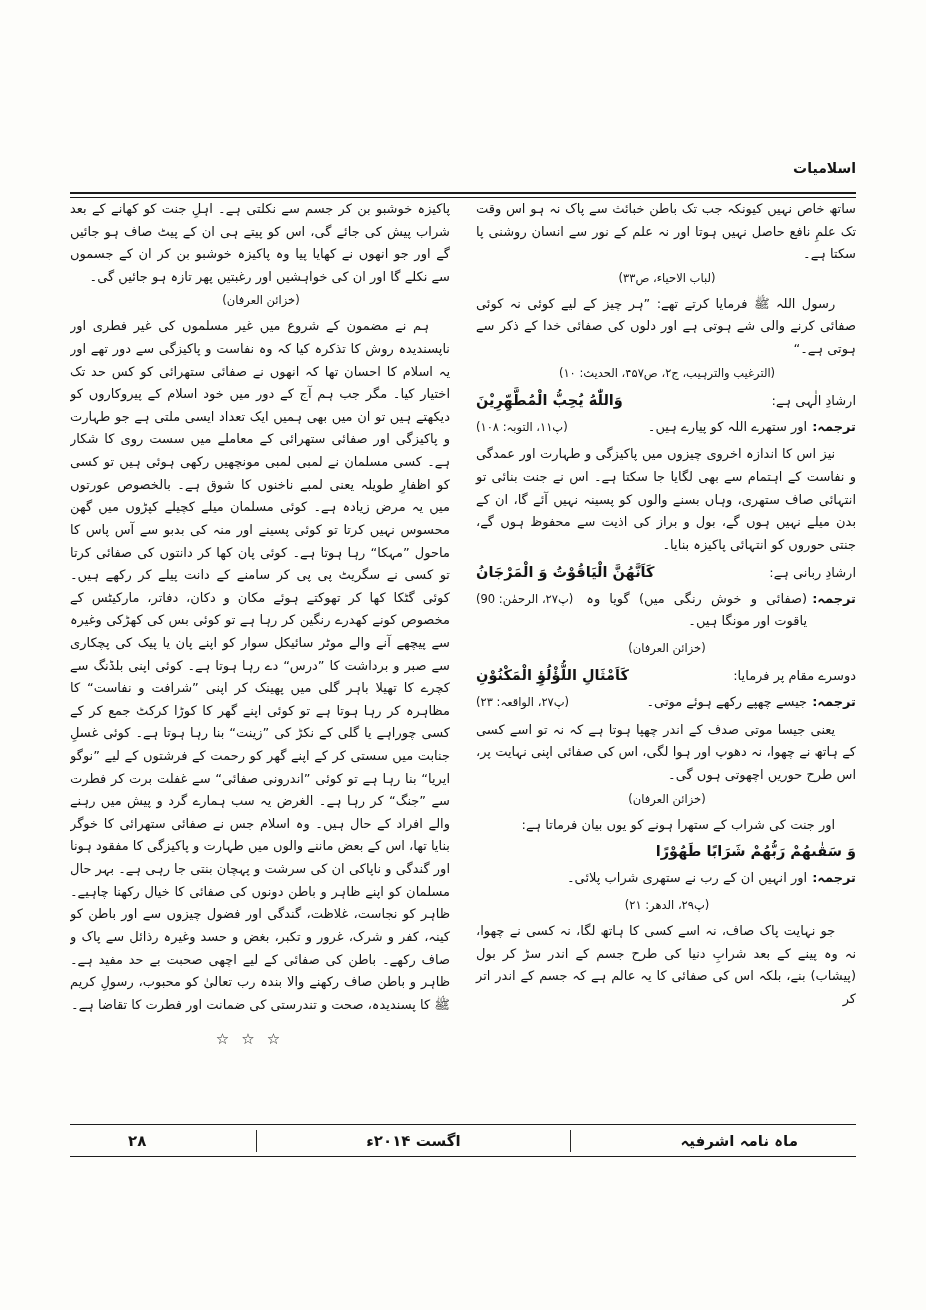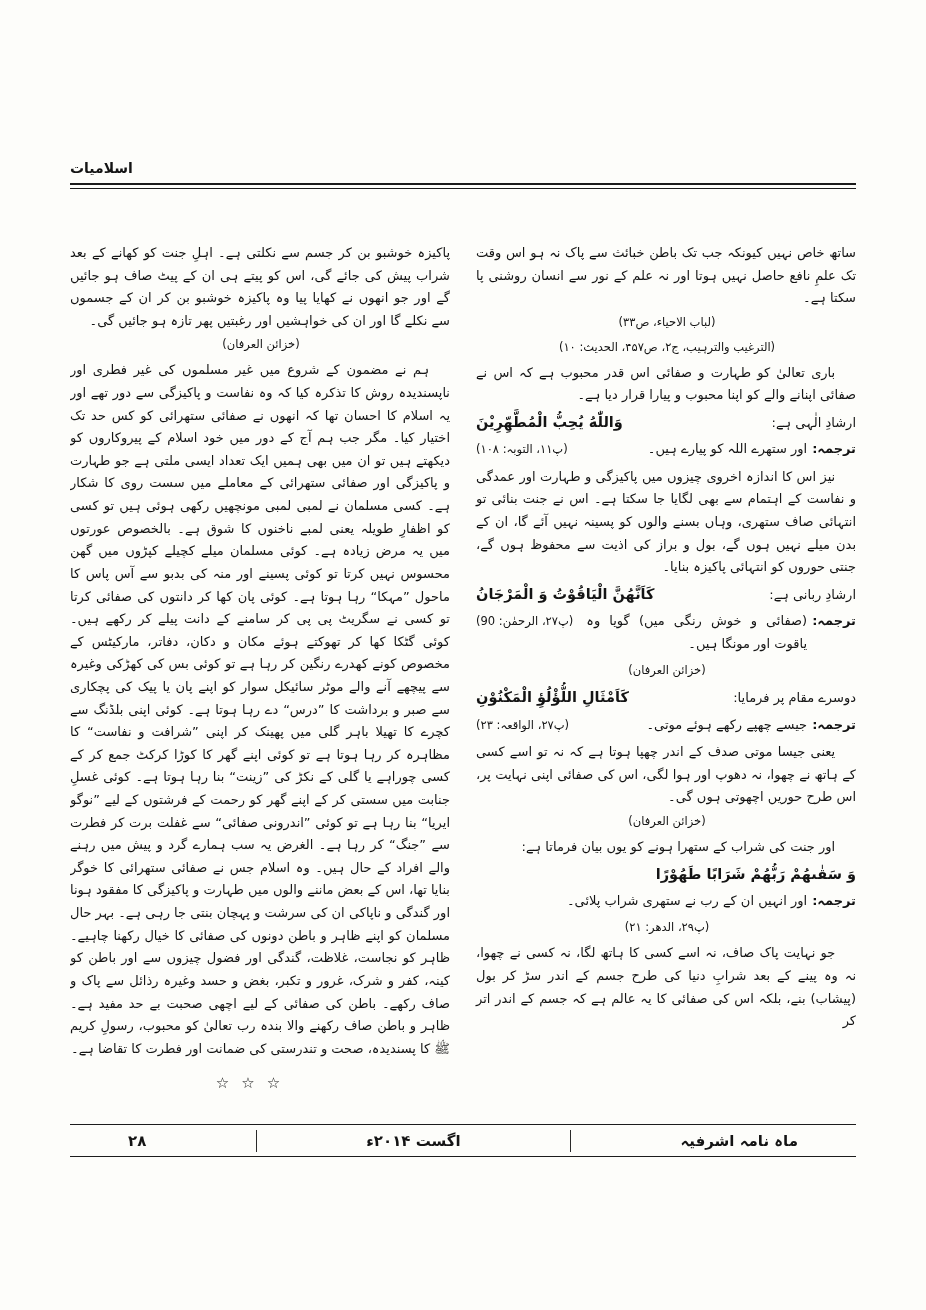--- a/index.html
+++ b/index.html
@@ -9,41 +9,41 @@
     font-family:"DejaVu Sans", sans-serif;
     color:#141414;
     direction:rtl;
     overflow:hidden;
   }
   .page { position:relative; width:926px; height:1310px; }
 
   
   .header { position:absolute; top:160px; right:70px; left:70px; }
   .header-title {
-    text-align:left; font-size:14px; font-weight:bold;
-    letter-spacing:1px; padding-bottom:7px;
+    text-align:right; font-size:14px; font-weight:bold;
+    letter-spacing:1px; padding-bottom:16px;
   }
   .double-rule {
     height:6px;
     border-top:2.5px solid #1a1a1a;
     border-bottom:1px solid #1a1a1a;
   }
 
   
   .columns {
     position:absolute; top:198px; right:70px; left:70px;
     height:918px; overflow:hidden;
     display:flex; gap:26px;
   }
   .col { flex:1 1 0; min-width:0; }
 
   .blk { font-size:13px; line-height:1.74; text-align:justify; margin-bottom:2px; }
   .blk .txt { }
   .body  { text-indent:1.6em; }
-  .bodyc { text-indent:0;margin-top:44px; }
+  .bodyc { text-indent:0; }
   .ref   { text-align:center; font-size:11.5px; margin:0 0 5px 2px; }
   .verse { display:flex; align-items:baseline; gap:6px; margin:3px 0; }
   .verse .intro { font-weight:normal; }
   .verse .arabic, .verse2 .arabic {
     font-weight:bold; font-size:14.5px; margin-right:auto;text-align:right;
   }
   .verse2 { text-align:right; margin:3px 0; }
   .verse2 .arabic { margin-right:0; }
   .trans { display:flex; align-items:baseline; gap:5px; margin:1px 0 5px; }
   .trans .intro { font-weight:bold; }
@@ -68,22 +68,22 @@
 
   <div class="header">
     <div class="header-title">اسلامیات</div>
     <div class="double-rule"></div>
   </div>
 
   <div class="columns">
     <section class="col">
         <p class="blk bodyc"><span class="txt">ساتھ خاص نہیں کیونکہ جب تک باطن خبائث سے پاک نہ ہو اس وقت تک علمِ نافع حاصل نہیں ہوتا اور نہ علم کے نور سے انسان روشنی پا سکتا ہے۔</span></p>
         <p class="blk ref"><span class="txt">(لباب الاحیاء، ص۳۳)</span></p>
+        <p class="blk body"><span class="txt">رسول اللہ ﷺ فرمایا کرتے تھے: ”ہر چیز کے لیے کوئی نہ کوئی صفائی کرنے والی شے ہوتی ہے اور دلوں کی صفائی خدا کے ذکر سے ہوتی ہے۔“</span></p>
         <p class="blk ref"><span class="txt">(الترغیب والترہیب، ج۲، ص۴۵۷، الحدیث: ۱۰)</span></p>
-        <p class="blk body"><span class="txt">باری تعالیٰ کو طہارت و صفائی اس قدر محبوب ہے کہ اس نے صفائی اپنانے والے کو اپنا محبوب و پیارا قرار دیا ہے۔</span></p>
         <p class="blk verse">
           <b class="intro">ارشادِ الٰہی ہے:</b>
           <b class="arabic">وَاللّٰهُ یُحِبُّ الْمُطَّهِّرِیْنَ</b>
         </p>
         <p class="blk trans">
           <b class="intro">ترجمہ:</b>
           <span class="txt">اور ستھرے اللہ کو پیارے ہیں۔</span>
           <span class="refspan">(پ۱۱، التوبہ: ۱۰۸)</span>
         </p>
         <p class="blk body"><span class="txt">نیز اس کا اندازہ اخروی چیزوں میں پاکیزگی و طہارت اور عمدگی و نفاست کے اہتمام سے بھی لگایا جا سکتا ہے۔ اس نے جنت بنائی تو انتہائی صاف ستھری، وہاں بسنے والوں کو پسینہ نہیں آئے گا، ان کے بدن میلے نہیں ہوں گے، بول و براز کی اذیت سے محفوظ ہوں گے، جنتی حوروں کو انتہائی پاکیزہ بنایا۔</span></p>

